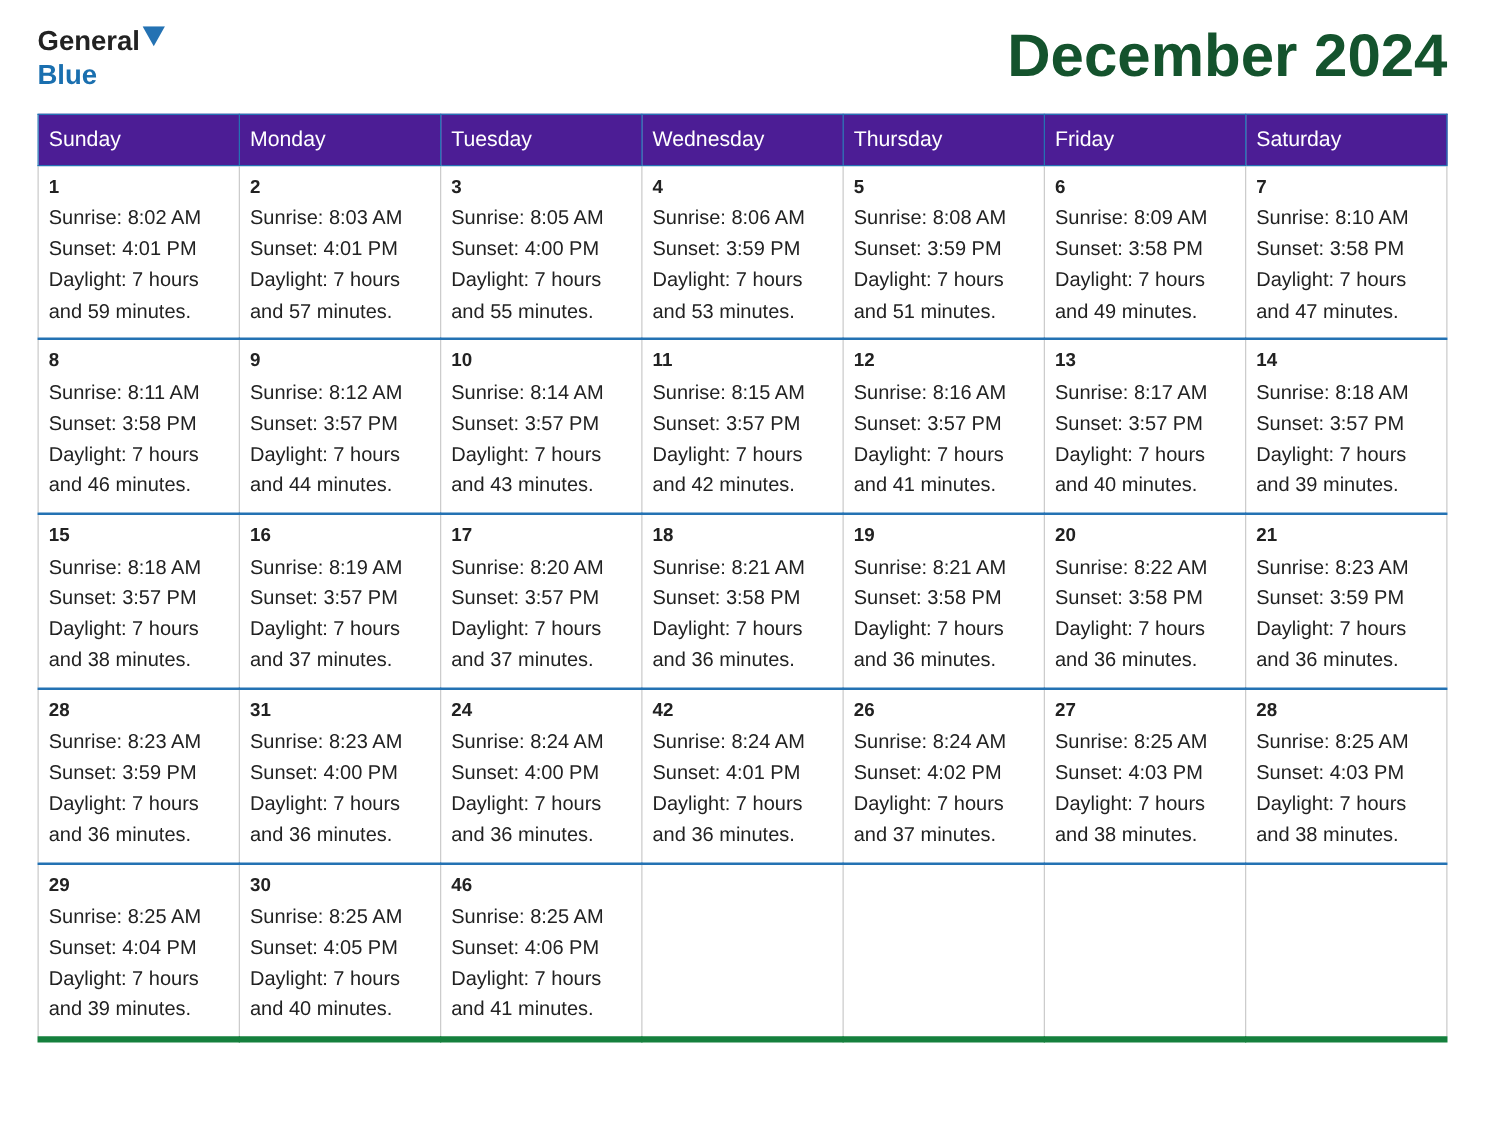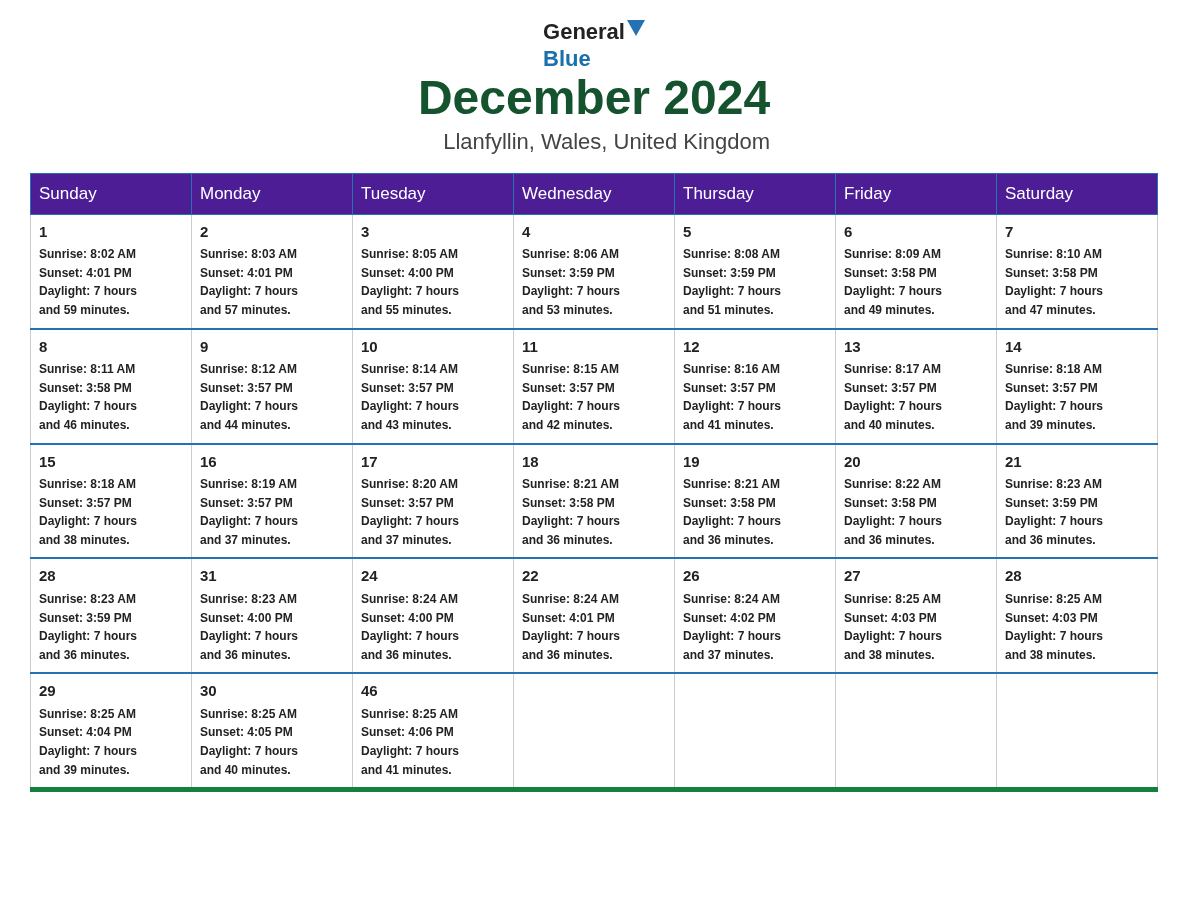--- a/index.html
+++ b/index.html
@@ -5,23 +5,22 @@
     * { box-sizing: border-box; margin: 0; padding: 0; }
     body {
       font-family: Arial, sans-serif;
       background: #fff;
       padding: 20px 30px;
       color: #222;
     }
     .header {
       display: flex;
       justify-content: space-between;
-      align-items: center;
+      align-items: flex-end;
       margin-bottom: 18px;
-      flex-direction: column;
     }
     .logo {
       display: flex;
       flex-direction: column;
       align-items: flex-start;
     }
     .logo-text {
       font-size: 22px;
       font-weight: bold;
       color: #222;
@@ -74,45 +73,43 @@
       border-right: 1px solid #ccc;
       width: 14.28%;
     }
     .day-num {
       font-size: 15px;
       font-weight: bold;
       display: block;
       margin-bottom: 2px;
     }
     .day-info {
-      font-size: 12px;
+      font-size: 16px;
       color: #222;
       line-height: 1.55;
-      font-weight: bold;
     }
     tbody tr:last-child {
       border-bottom: 5px solid #15803d;
     }
   </style>
 </head>
 <body>
 
 <div class="header">
   <div class="logo">
     <div style="display:flex; align-items:center;">
       <span class="logo-text">General</span>
       <svg width="18" height="18" viewBox="0 0 18 18" style="margin-left:2px; margin-bottom:6px;">
         <polygon points="0,0 18,0 9,16" fill="#2472b3"></polygon>
       </svg>
     </div>
     <div class="logo-blue">Blue</div>
   </div>
   <div class="title-block">
     <div class="month-title">December 2024</div>
-    <div class="location">Llanfyllin, Wales, United Kingdom</div>
   </div>
 </div>
 
 <table>
   <thead>
     <tr>
     <th>Sunday</th>
         <th>Monday</th>
         <th>Tuesday</th>
         <th>Wednesday</th>
@@ -219,21 +216,21 @@
         </td>
         <td>
           <span class="day-num">31</span>
 <div class="day-info">Sunrise: 8:23 AM<br>Sunset: 4:00 PM<br>Daylight: 7 hours<br>and 36 minutes.</div>
         </td>
         <td>
           <span class="day-num">24</span>
 <div class="day-info">Sunrise: 8:24 AM<br>Sunset: 4:00 PM<br>Daylight: 7 hours<br>and 36 minutes.</div>
         </td>
         <td>
-          <span class="day-num">22</span>
+          <span class="day-num">42</span>
 <div class="day-info">Sunrise: 8:24 AM<br>Sunset: 4:01 PM<br>Daylight: 7 hours<br>and 36 minutes.</div>
         </td>
         <td>
           <span class="day-num">26</span>
 <div class="day-info">Sunrise: 8:24 AM<br>Sunset: 4:02 PM<br>Daylight: 7 hours<br>and 37 minutes.</div>
         </td>
         <td>
           <span class="day-num">27</span>
 <div class="day-info">Sunrise: 8:25 AM<br>Sunset: 4:03 PM<br>Daylight: 7 hours<br>and 38 minutes.</div>
         </td>

